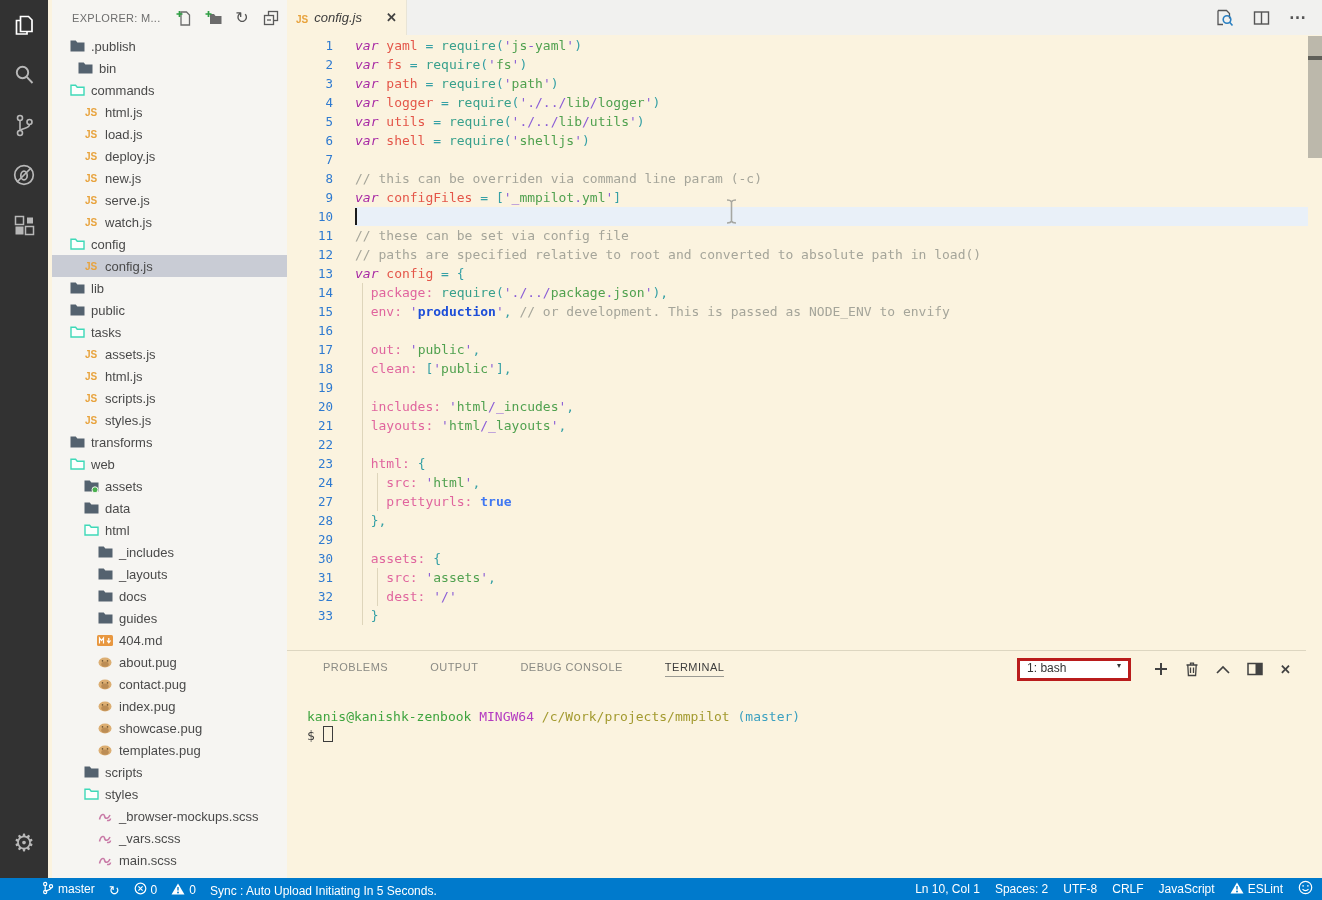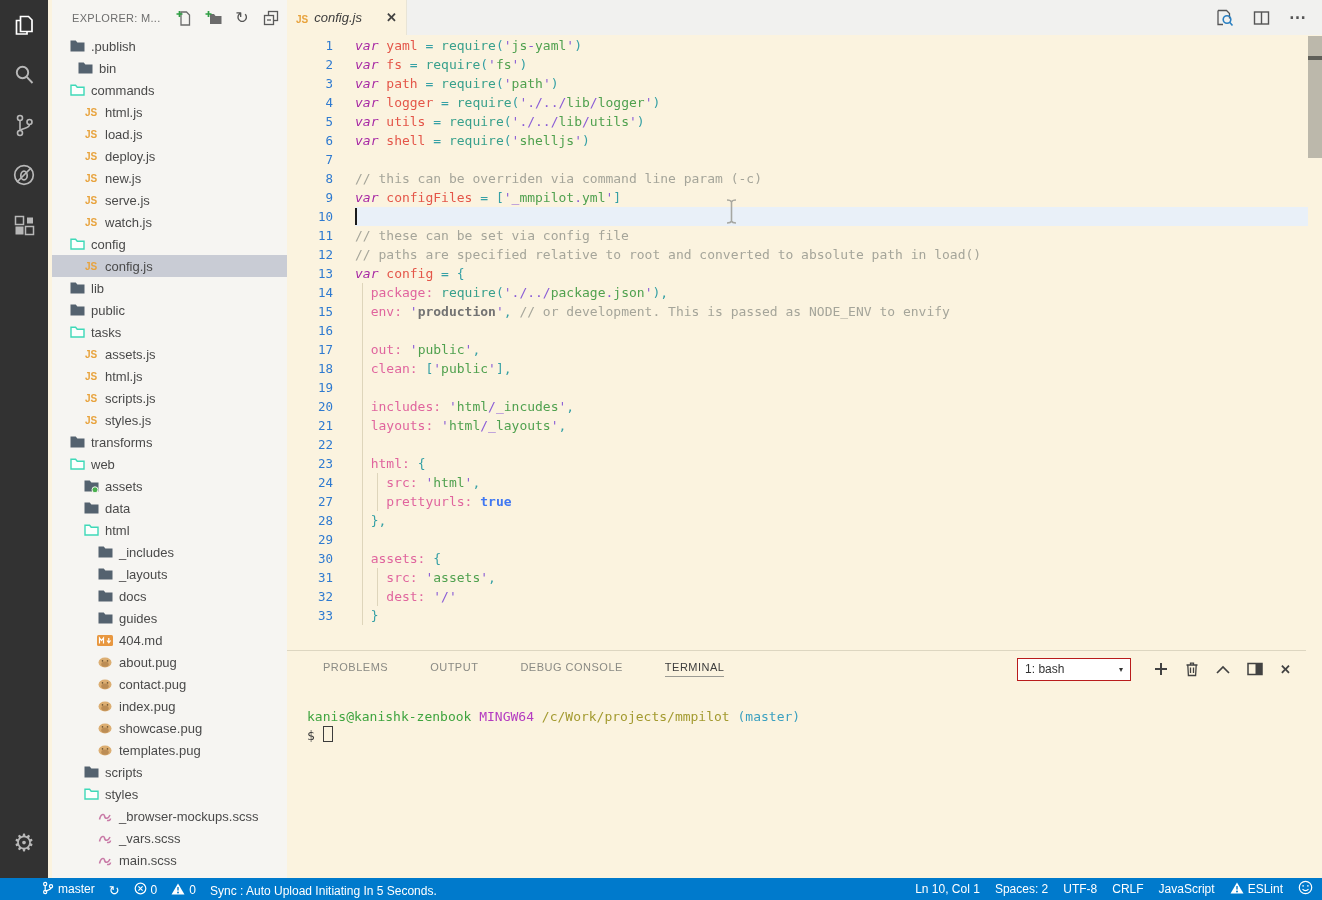--- a/index.html
+++ b/index.html
@@ -46,35 +46,35 @@
   .codepart.g2::after{content:'';position:absolute;left:22px;top:0;bottom:0;border-left:1px solid rgba(170,158,120,.35);}
   .tok-k{color:#a626a4;font-style:italic;}
   .tok-v{color:#e45649;}
   .tok-o{color:#35a0a5;}
   .tok-f{color:#38a08c;}
   .tok-q{color:#8a5cd6;}
   .tok-s{color:#50a14f;}
   .tok-p{color:#e0659e;}
   .tok-c{color:#a5a59a;}
   .tok-b{color:#4078f2;font-weight:bold;}
-  .tok-pr{color:#737373;font-weight:bold;}
+  .tok-pr{color:#1d4ed8;font-weight:bold;}
   .tok-x{color:#43433c;}
   .scrollbar{position:absolute;right:0;top:0;width:14px;bottom:0;}
   .thumb{position:absolute;top:1px;left:0;right:0;height:122px;background:#bcb8ab;}
   .thumb-marker{position:absolute;top:21px;left:0;right:0;height:4px;background:#5f5f59;}
   .ibeam{position:absolute;left:438px;top:163px;opacity:.85;}
 
   
   .panel{position:absolute;left:287px;top:650px;right:16px;height:228px;background:#fbf3df;border-top:1px solid #ddd6c1;box-sizing:border-box;}
   .panel-header{height:36px;display:flex;align-items:center;padding-left:36px;}
   .ptab{font-size:11px;letter-spacing:.5px;color:#8a8a84;margin-right:42px;padding-bottom:3px;border-bottom:1px solid transparent;cursor:pointer;white-space:nowrap;}
   .ptab.active{color:#3c3c3c;border-bottom-color:#9a9a93;}
   .panel-actions{margin-left:auto;display:flex;align-items:center;gap:17px;padding-right:15px;}
   .panel-action{display:flex;align-items:center;cursor:pointer;}
-  .term-select{width:114px;height:23px;background:#fff;border:1px solid #b91c1c;display:flex;align-items:center;font-size:12px;color:#333;padding:0 7px;box-sizing:border-box;cursor:pointer;margin-right:6px;}
+  .term-select{width:114px;height:23px;background:#fff;border:3px solid #b91c1c;display:flex;font-size:12px;color:#333;padding:0 7px;box-sizing:border-box;cursor:pointer;margin-right:6px;}
   .sel-caret{margin-left:auto;font-size:8px;color:#333;}
   .terminal{padding:21px 0 0 20px;font-family:"DejaVu Sans Mono",monospace;font-size:13px;line-height:18px;color:#3c3c3c;white-space:pre;}
   .tt-g{color:#3fa43f;}
   .tt-m{color:#b43bc1;}
   .tt-y{color:#a39a2f;}
   .tt-c{color:#3ba0c0;}
   .tt-x{color:#3c3c3c;}
   .term-cursor{display:inline-block;width:8px;height:14px;border:1px solid #3c3c3c;vertical-align:-2px;}
 
   

